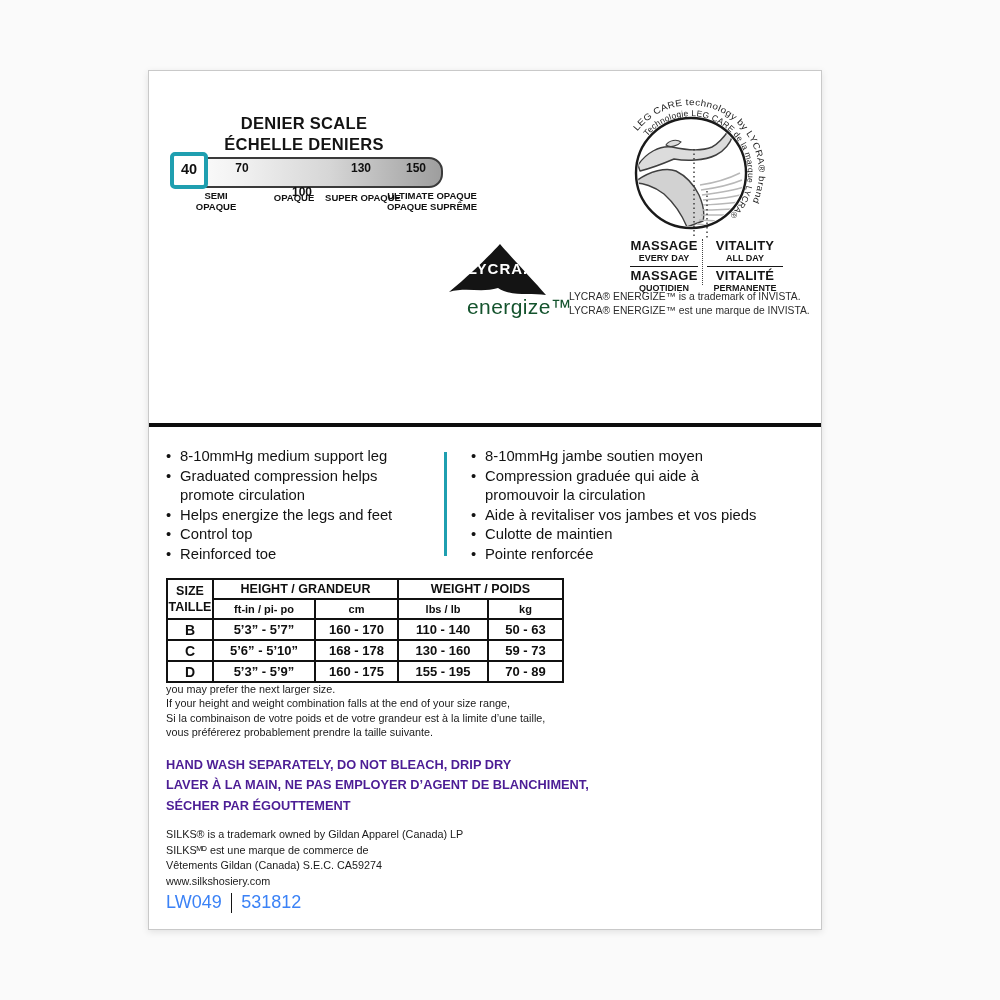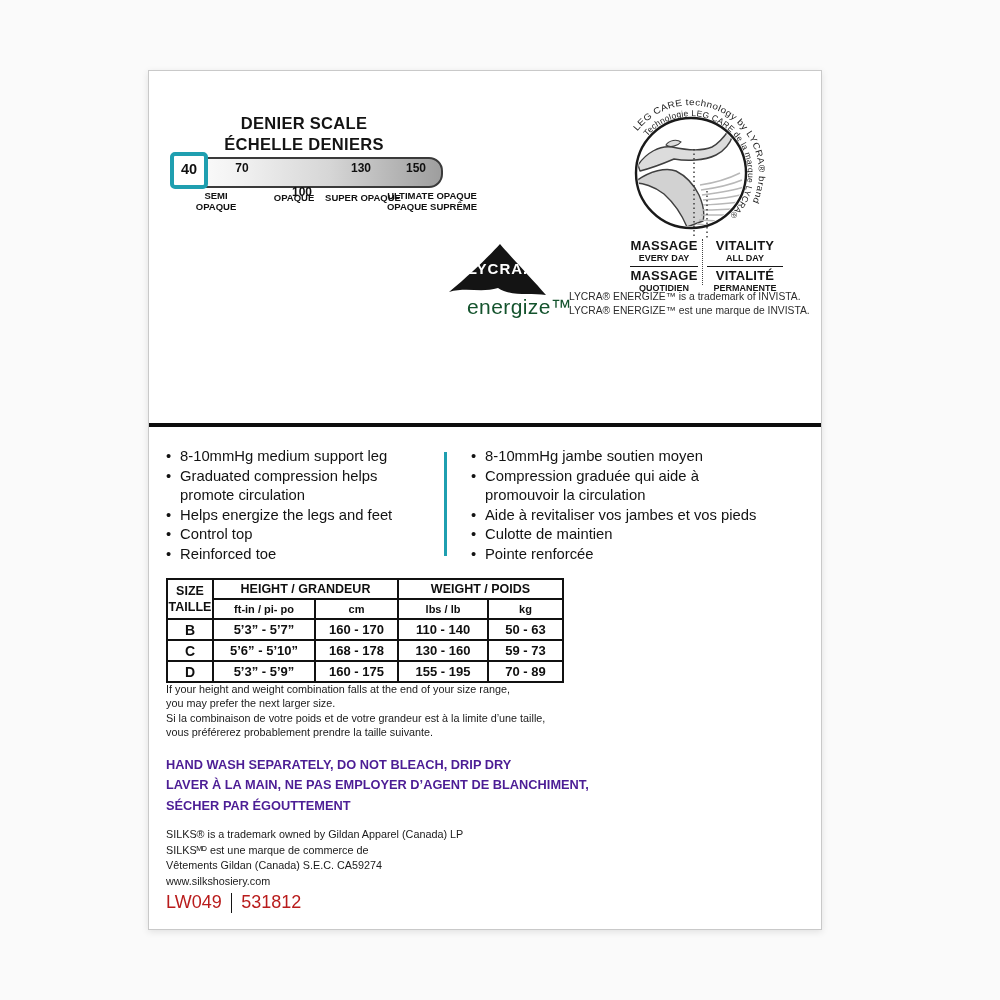--- a/index.html
+++ b/index.html
@@ -70,21 +70,21 @@
     font-size:13px;font-weight:bold;padding:0;color:#0f0f0f;}
   .size-table thead tr:nth-child(1) th{height:18px;font-size:12.5px;}
   .size-table thead tr:nth-child(2) th{height:18px;font-size:11px;}
   .size-table .th-size{font-size:12.5px;line-height:1.3;}
   .size-table tbody tr{height:21px;}
   .size-table tbody th{font-size:14px;}
 
   .size-note{left:17px;top:611px;font-size:10.8px;line-height:1.34;color:#1a1a1a;white-space:nowrap;}
   .care{left:17px;top:684px;font-size:12.8px;font-weight:bold;line-height:1.6;color:#4c1d95;white-space:nowrap;}
   .legal{left:17px;top:756px;font-size:10.8px;line-height:1.45;color:#1a1a1a;white-space:nowrap;}
-  .code{left:17px;top:821px;font-size:18px;color:#b91c1c;display:flex;align-items:flex-end;}
+  .code{left:17px;top:821px;font-size:18px;color:#3b82f6;display:flex;align-items:flex-end;}
   .code-sep{display:inline-block;width:1.6px;height:20px;background:#141414;margin:0 9px;}
 </style>
 </head>
 <body>
 
 <div class="card">
 
   <div class="abs denier-title">
     <div>DENIER SCALE</div>
     <div>ÉCHELLE DENIERS</div>
@@ -241,22 +241,22 @@
         <th>D</th>
         <td>5’3” - 5’9”</td>
         <td>160 - 175</td>
         <td>155 - 195</td>
         <td>70 - 89</td>
       </tr>
     </tbody>
   </table>
 
   <div class="abs size-note">
+    <div>you may prefer the next larger size.</div>
     <div>If your height and weight combination falls at the end of your size range,</div>
-    <div>you may prefer the next larger size.</div>
     <div>Si la combinaison de votre poids et de votre grandeur est à la limite d’une taille,</div>
     <div>vous préférerez probablement prendre la taille suivante.</div>
   </div>
 
   <div class="abs care">
     <div>HAND WASH SEPARATELY, DO NOT BLEACH, DRIP DRY</div>
     <div>LAVER À LA MAIN, NE PAS EMPLOYER D’AGENT DE BLANCHIMENT,</div>
     <div>SÉCHER PAR ÉGOUTTEMENT</div>
   </div>
 

